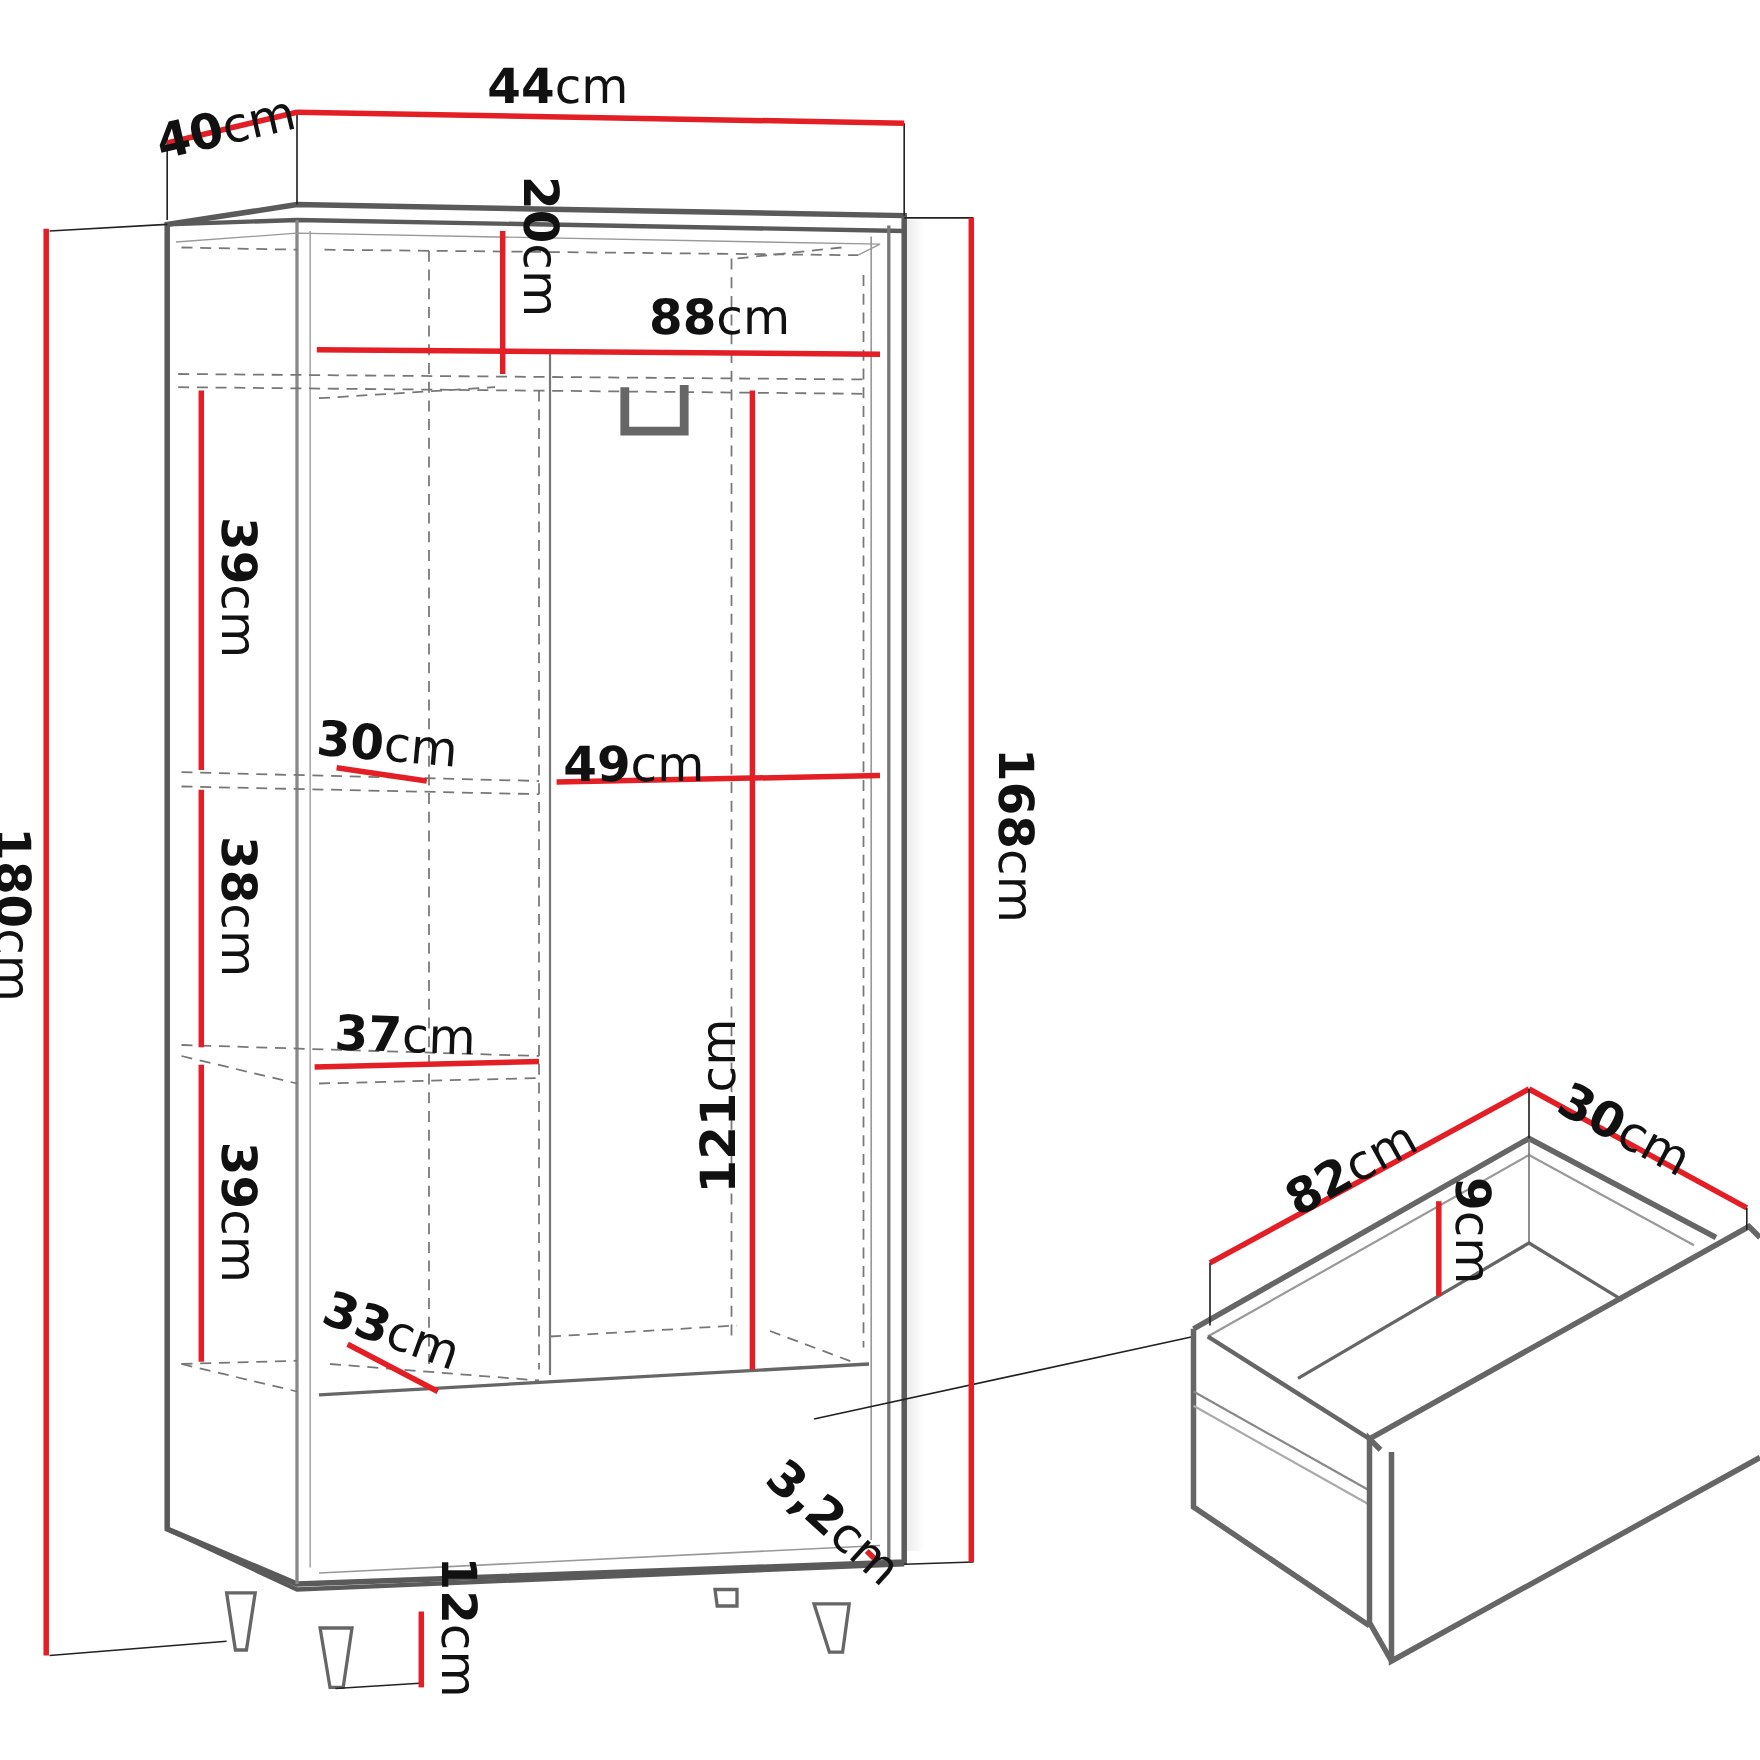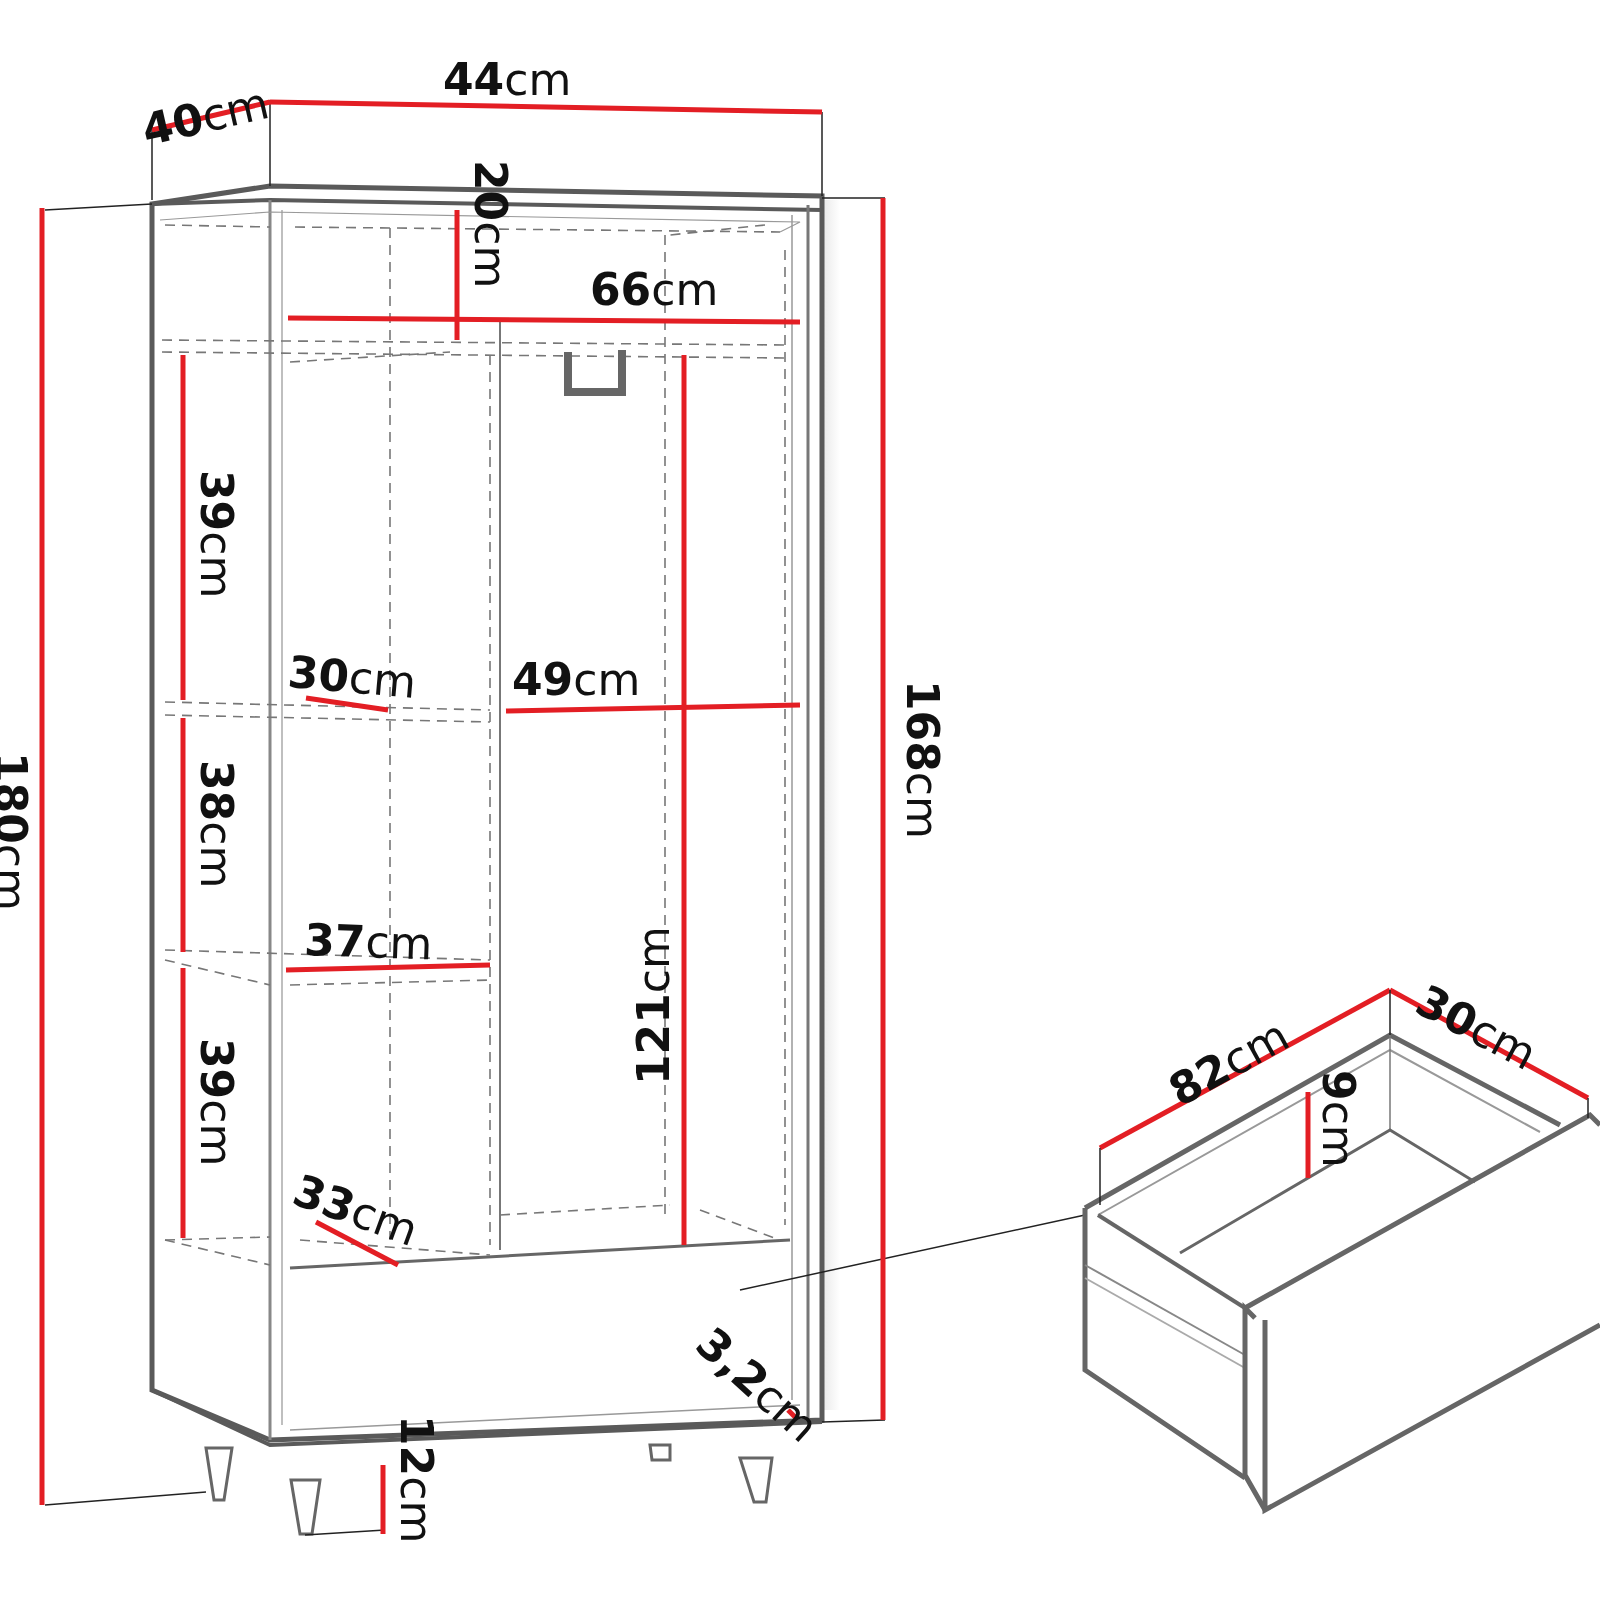--- a/index.html
+++ b/index.html
@@ -142,35 +142,35 @@
 <div class="lbl" style="left:138px;top:110px;font-size:44px;transform:rotate(-13deg);"><span class="num">40</span><span class="unit">cm</span></div>
 
 <div class="lbl" style="left:443px;top:58px;font-size:44px;"><span class="num">44</span><span class="unit">cm</span></div>
 
 <div class="lbl" style="left:2px;top:922px;font-size:44px;transform:rotate(90deg) translate(-170px,-30px);"><span class="num">180</span><span class="unit">cm</span></div>
 
 <div class="lbl" style="left:944px;top:680px;font-size:44px;transform:rotate(90deg);"><span class="num">168</span><span class="unit">cm</span></div>
 
 <div class="lbl" style="left:512px;top:160px;font-size:44px;transform:rotate(90deg);"><span class="num">20</span><span class="unit">cm</span></div>
 
-<div class="lbl" style="left:590px;top:268px;font-size:44px;"><span class="num">66</span><span class="unit">cm</span></div>
+<div class="lbl" style="left:590px;top:268px;font-size:44px;"><span class="num">88</span><span class="unit">cm</span></div>
 
 <div class="lbl" style="left:238px;top:470px;font-size:44px;transform:rotate(90deg);"><span class="num">39</span><span class="unit">cm</span></div>
 
 <div class="lbl" style="left:238px;top:760px;font-size:44px;transform:rotate(90deg);"><span class="num">38</span><span class="unit">cm</span></div>
 
 <div class="lbl" style="left:238px;top:1038px;font-size:44px;transform:rotate(90deg);"><span class="num">39</span><span class="unit">cm</span></div>
 
 <div class="lbl" style="left:290px;top:650px;font-size:44px;transform:rotate(5deg);"><span class="num">30</span><span class="unit">cm</span></div>
 
 <div class="lbl" style="left:305px;top:918px;font-size:44px;transform:rotate(2deg);"><span class="num">37</span><span class="unit">cm</span></div>
 
 <div class="lbl" style="left:303px;top:1168px;font-size:44px;transform:rotate(20deg);"><span class="num">33</span><span class="unit">cm</span></div>
 
-<div class="lbl" style="left:512px;top:658px;font-size:44px;"><span class="num">49</span><span class="unit">cm</span></div>
+<div class="lbl" style="left:512px;top:674px;font-size:44px;"><span class="num">49</span><span class="unit">cm</span></div>
 
 <div class="lbl" style="left:632px;top:1085px;font-size:44px;transform:rotate(-90deg);"><span class="num">121</span><span class="unit">cm</span></div>
 
 <div class="lbl" style="left:718px;top:1320px;font-size:44px;transform:rotate(42deg);"><span class="num">3,2</span><span class="unit">cm</span></div>
 
 <div class="lbl" style="left:438px;top:1415px;font-size:44px;transform:rotate(90deg);"><span class="num">12</span><span class="unit">cm</span></div>
 
 <div class="lbl" style="left:1162px;top:1075px;font-size:44px;transform:rotate(-29deg);"><span class="num">82</span><span class="unit">cm</span></div>
 
 <div class="lbl" style="left:1430px;top:978px;font-size:44px;transform:rotate(28deg);"><span class="num">30</span><span class="unit">cm</span></div>

